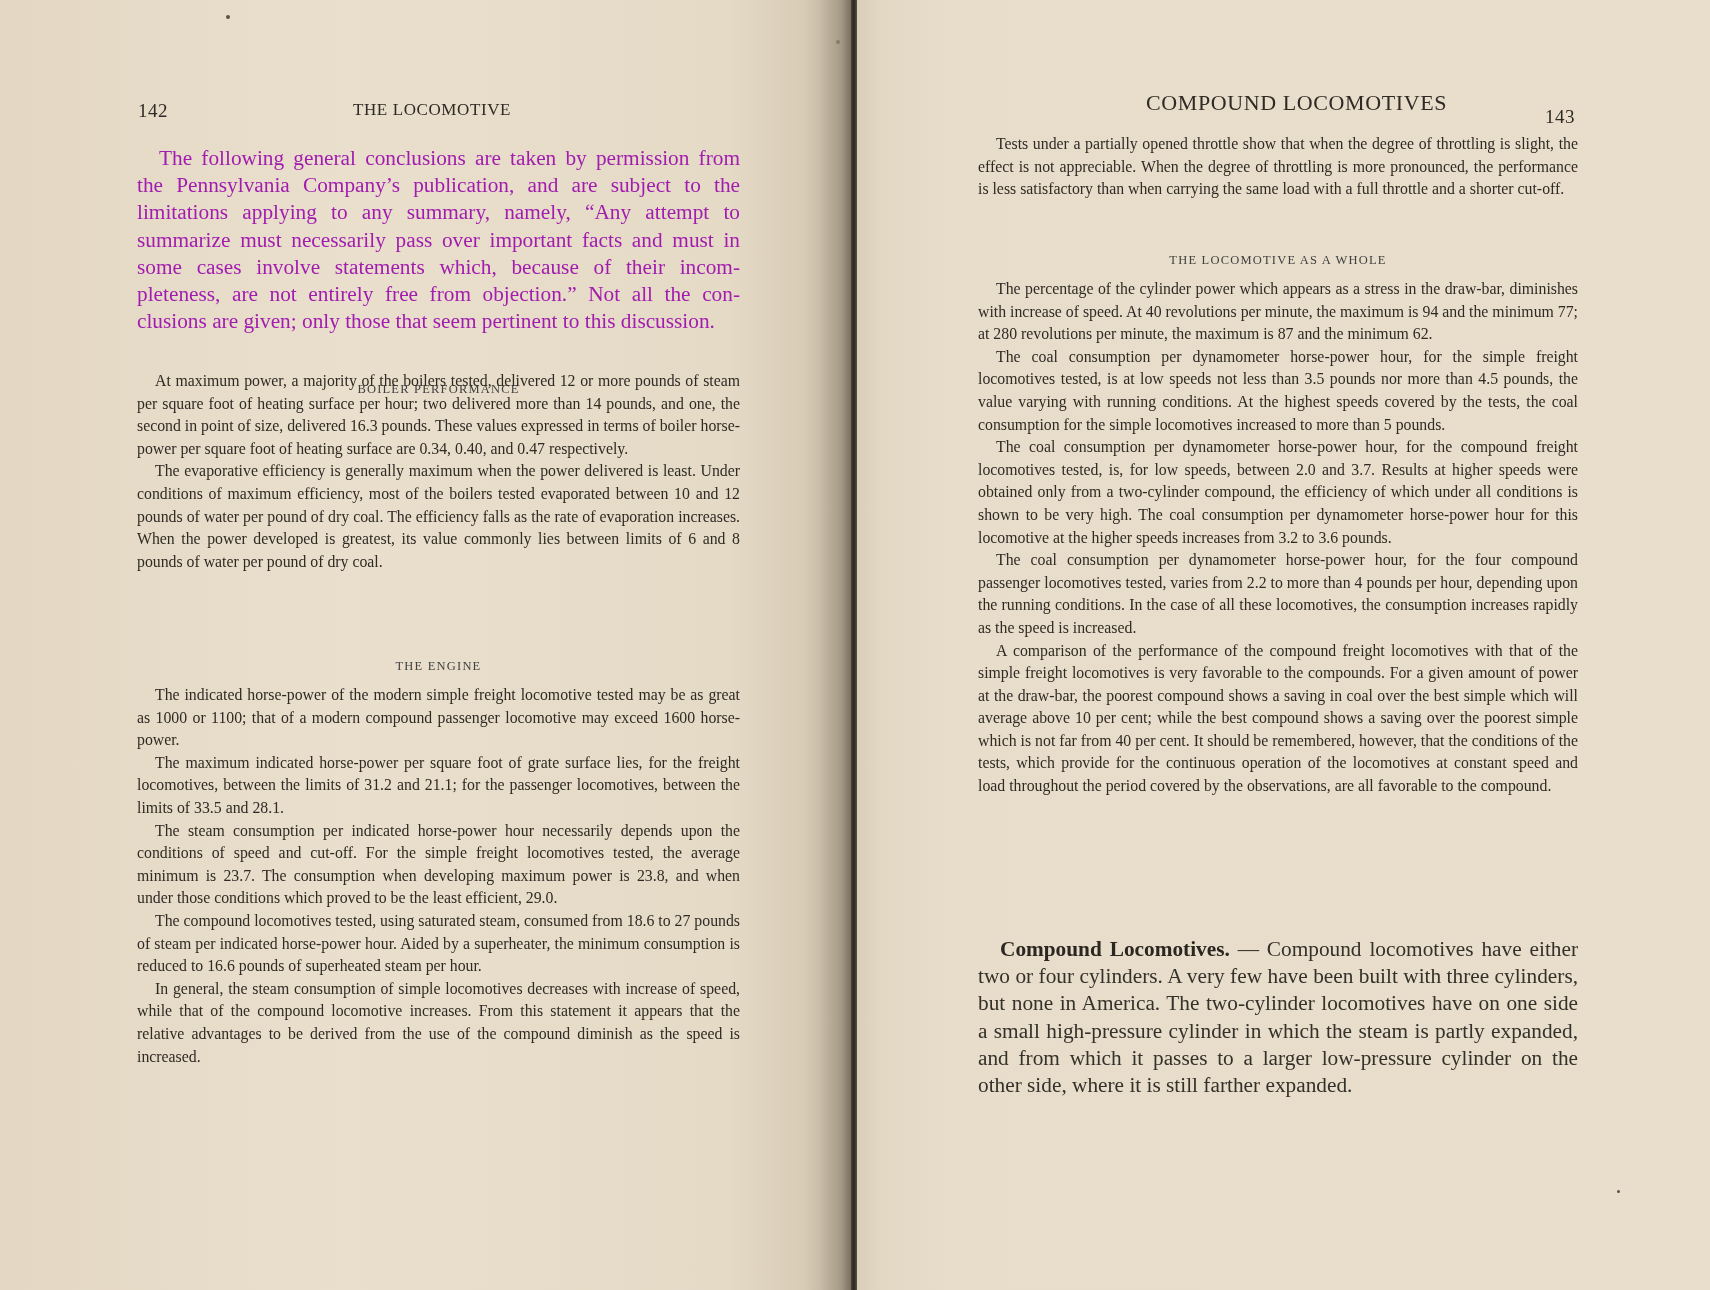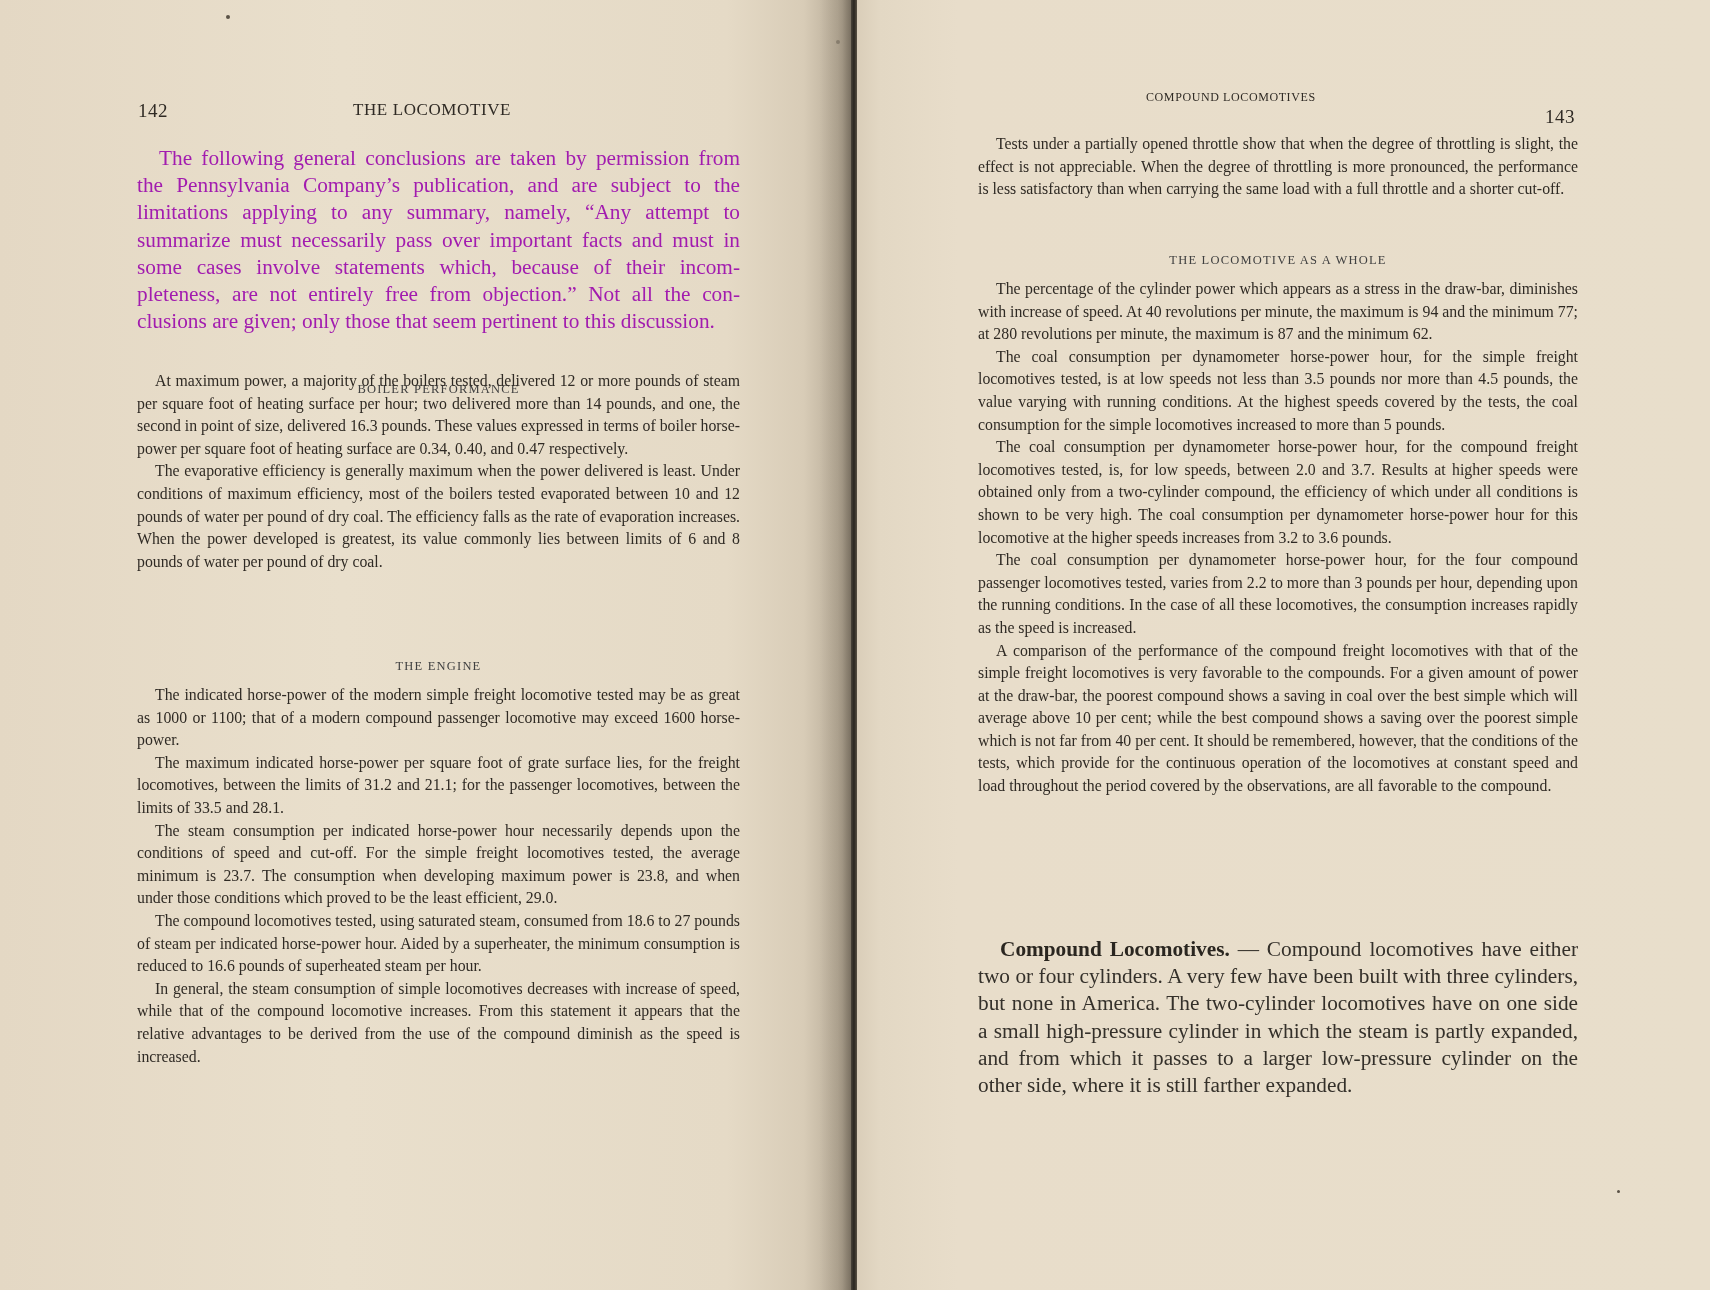--- a/index.html
+++ b/index.html
@@ -52,21 +52,21 @@
     
     .running-head {
       position: absolute;
       top: 96px;
       font-size: 17px;
       letter-spacing: 0.5px;
       color: #2f2a24;
     }
     .left-pagenum { left: 138px; top: 100px; font-size: 19px; }
     .left-title { left: 353px; top: 100px; font-size: 17px; letter-spacing: 0.6px; }
-    .right-title { left: 1146px; top: 90px; font-size: 12px; letter-spacing: 0.6px; }
+    .right-title { left: 1146px; top: 90px; font-size: 22px; letter-spacing: 0.6px; }
     .right-pagenum { left: 1545px; top: 106px; font-size: 19px; }
 
     .column {
       position: absolute;
       text-align: justify;
       hyphens: manual;
     }
     .left-col { left: 137px; width: 603px; }
     .right-col { left: 978px; width: 600px; }
 
@@ -157,20 +157,20 @@
 
   <div class="column right-col small right-top">
     <p>Tests under a partially opened throttle show that when the degree of throt­tling is slight, the effect is not appreciable. When the degree of throttling is more pronounced, the performance is less satisfactory than when carrying the same load with a full throttle and a shorter cut-off.</p>
   </div>
 
   <div class="section-head whole-head">THE LOCOMOTIVE AS A WHOLE</div>
   <div class="column right-col small whole-body">
     <p>The percentage of the cylinder power which appears as a stress in the draw-bar, diminishes with increase of speed. At 40 revolutions per minute, the maximum is 94 and the minimum 77; at 280 revolutions per minute, the maxi­mum is 87 and the minimum 62.</p>
     <p>The coal consumption per dynamometer horse-power hour, for the simple freight locomotives tested, is at low speeds not less than 3.5 pounds nor more than 4.5 pounds, the value varying with running conditions. At the highest speeds covered by the tests, the coal consumption for the simple locomotives increased to more than 5 pounds.</p>
     <p>The coal consumption per dynamometer horse-power hour, for the com­pound freight locomotives tested, is, for low speeds, between 2.0 and 3.7. Results at higher speeds were obtained only from a two-cylinder compound, the efficiency of which under all conditions is shown to be very high. The coal consumption per dynamometer horse-power hour for this locomotive at the higher speeds increases from 3.2 to 3.6 pounds.</p>
-    <p>The coal consumption per dynamometer horse-power hour, for the four compound passenger locomotives tested, varies from 2.2 to more than 3 pounds per hour, depending upon the running conditions. In the case of all these locomotives, the consumption increases rapidly as the speed is increased.</p>
+    <p>The coal consumption per dynamometer horse-power hour, for the four compound passenger locomotives tested, varies from 2.2 to more than 4 pounds per hour, depending upon the running conditions. In the case of all these locomotives, the consumption increases rapidly as the speed is increased.</p>
     <p>A comparison of the performance of the compound freight locomotives with that of the simple freight locomotives is very favorable to the compounds. For a given amount of power at the draw-bar, the poorest compound shows a saving in coal over the best simple which will average above 10 per cent; while the best compound shows a saving over the poorest simple which is not far from 40 per cent. It should be remembered, however, that the conditions of the tests, which provide for the continuous operation of the locomotives at constant speed and load throughout the period covered by the observations, are all favorable to the compound.</p>
   </div>
 
   <div class="column right-col compound">
     <p><span class="lead">Compound Locomotives.</span><span> — Compound locomotives have either two or four cylinders. A very few have been built with three cylinders, but none in America. The two-cylinder locomotives have on one side a small high-pressure cylinder in which the steam is partly expanded, and from which it passes to a larger low-pres­sure cylinder on the other side, where it is still farther expanded.</span></p>
   </div>
 </div>
 
 </body></html>

